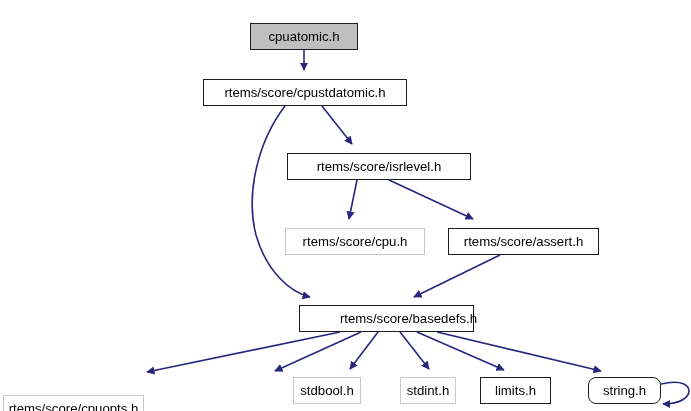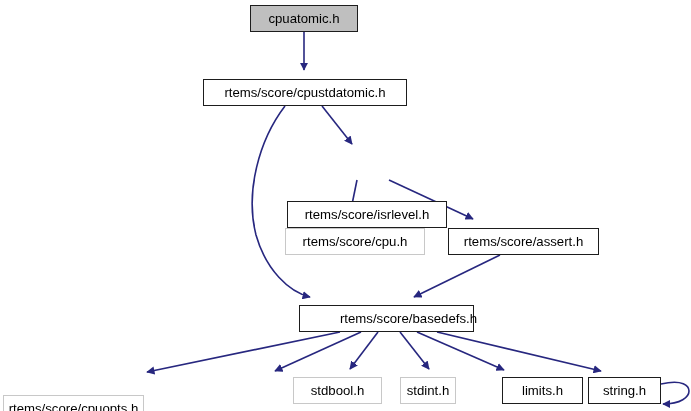--- a/index.html
+++ b/index.html
@@ -39,20 +39,21 @@
   }
   .node.strong {
     border: 1.6px solid #1d1d1d;
   }
   .node.weak {
     border: 1px solid #c8c8c8;
   }
   .node.root {
     background: #bfbfbf;
     border: 1.6px solid #1d1d1d;
+    margin-top: 18px;
   }
 </style>
 </head>
 <body>
 
 <div id="graph">
 
   <svg id="edges" viewBox="0 0 691 411" width="691" height="411" xmlns="http://www.w3.org/2000/svg">
     <defs>
       <marker id="arrow" viewBox="0 0 10 10" refX="9" refY="5" markerWidth="5.2" markerHeight="5.2" orient="auto-start-reverse">
@@ -91,50 +92,50 @@
   </svg>
 
   <div class="node root" style="left:250px; top:5px; width:108px;">
     <span>cpuatomic.h</span>
   </div>
 
   <div class="node strong" style="left:203px; top:79px; width:204px;text-align:center;">
     <span>rtems/score/cpustdatomic.h</span>
   </div>
 
-  <div class="node strong" style="left:287px; top:153px; width:160px;margin-top:48px;">
+  <div class="node strong" style="left:287px; top:153px; width:184px;">
     <span>rtems/score/isrlevel.h</span>
   </div>
 
   <div class="node weak" style="left:285px; top:228px; width:140px;">
     <span>rtems/score/cpu.h</span>
   </div>
 
   <div class="node strong" style="left:448px; top:228px; width:151px;">
     <span>rtems/score/assert.h</span>
   </div>
 
   <div class="node strong" style="left:299px; top:305px; width:175px;padding-left:44px;">
     <span>rtems/score/basedefs.h</span>
   </div>
 
   <div class="node weak" style="left:3px; top:395px; width:141px;align-items:center;">
     <span>rtems/score/cpuopts.h</span>
   </div>
 
 
-  <div class="node weak" style="left:293px; top:377px; width:89px;">
+  <div class="node weak" style="left:293px; top:377px; width:68px;">
     <span>stdbool.h</span>
   </div>
 
   <div class="node weak" style="left:400px; top:377px; width:56px;">
     <span>stdint.h</span>
   </div>
 
-  <div class="node strong" style="left:502px; top:377px; width:81px;">
+  <div class="node strong" style="left:480px; top:377px; width:71px;">
     <span>limits.h</span>
   </div>
 
-  <div class="node strong" style="left:588px; top:377px; width:73px;">
+  <div class="node strong" style="left:588px; top:377px; width:73px;border-radius:8px;">
     <span>string.h</span>
   </div>
 
 </div>
 
 </body></html>

